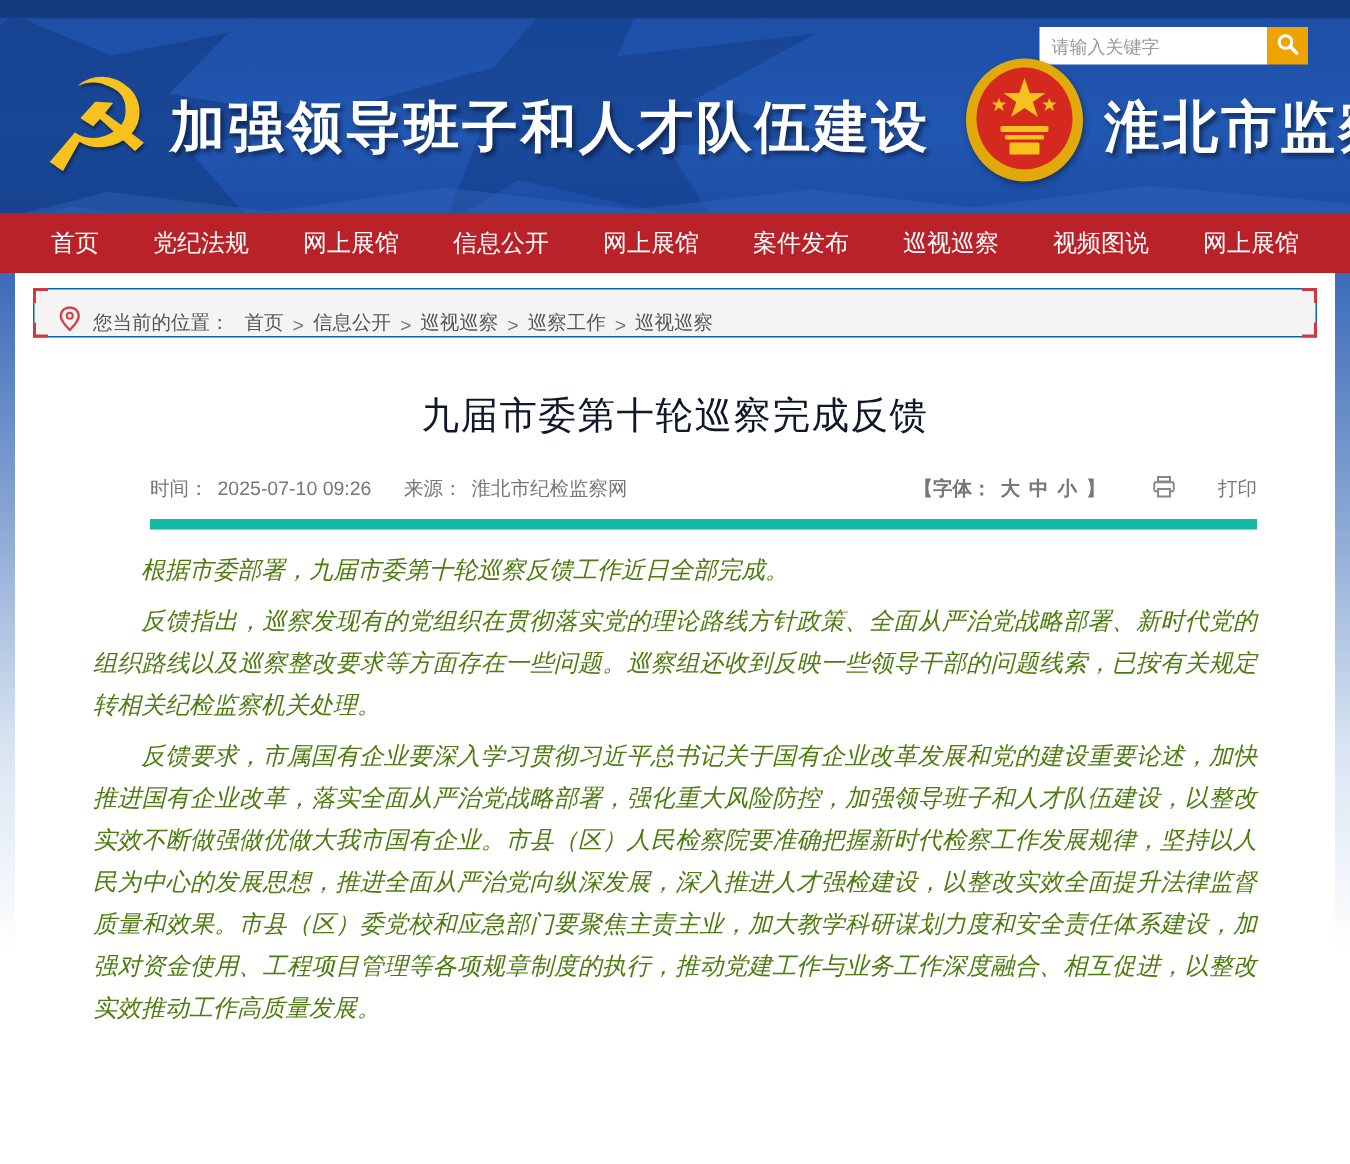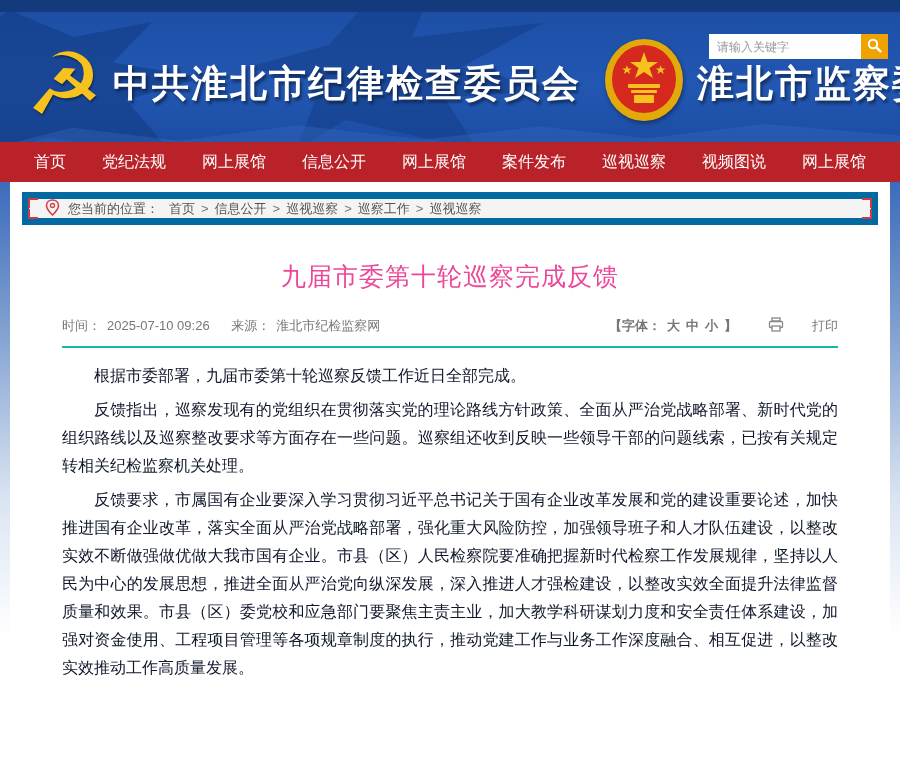--- a/index.html
+++ b/index.html
@@ -13,65 +13,65 @@
   .site-header { position:relative; width:900px; height:142px;
     background:linear-gradient(180deg,#143a7e 0%,#143a7e 8%,#1d4fa6 9%,#2257b2 60%,#1c4da4 100%);
     overflow:hidden; }
   .wm { position:absolute; pointer-events:none; }
   .wm1 { left:-30px; top:10px; width:260px; height:150px; background:#123a80; opacity:.55;
     clip-path:polygon(15% 0,40% 18%,70% 8%,55% 35%,90% 45%,60% 60%,80% 100%,30% 85%,0 100%,10% 50%,0 20%); }
   .wm2 { left:230px; top:0; width:330px; height:150px; background:#123a80; opacity:.45;
     clip-path:polygon(40% 5%,60% 0,55% 25%,95% 15%,70% 45%,100% 60%,65% 65%,75% 100%,35% 80%,20% 100%,28% 55%,5% 45%,30% 30%); }
   .wm3 { left:0; bottom:-4px; width:900px; height:26px; background:#3a6cc0; opacity:.35;
     clip-path:polygon(0 100%,8% 30%,20% 80%,33% 20%,47% 75%,60% 25%,72% 70%,85% 15%,100% 60%,100% 100%); }
-  .search-box { position:absolute; top:18px; right:12px; display:flex; height:25px;margin-top:16px; }
+  .search-box { position:absolute; top:18px; right:28px; display:flex; height:25px; }
   .search-input { width:152px; height:25px; border:none; padding:0 8px; font-size:12px; color:#333;
     font-family:"Liberation Sans","DejaVu Sans",sans-serif; outline:none; }
   .search-input::placeholder { color:#999; }
   .search-btn { width:27px; height:25px; background:#f0a300; border:none; cursor:pointer;
     display:flex; align-items:center; justify-content:center; }
   .branding { position:absolute; left:26px; top:38px; display:flex; align-items:center; }
   .party-emblem { font-size:86px; line-height:86px; color:#f7c21d; margin-right:10px;
     text-shadow:1px 2px 2px rgba(0,0,0,.4); font-family:"DejaVu Sans",sans-serif; }
   .brand-text { font-size:37px; font-weight:bold; color:#ffffff; letter-spacing:2px; white-space:nowrap;
     text-shadow:2px 3px 3px rgba(0,0,0,.45); }
   .national-emblem { margin:0 12px 0 22px; filter:drop-shadow(1px 2px 2px rgba(0,0,0,.4)); }
   
   .main-nav { width:900px; height:40px; background:#b92228; display:flex; align-items:center;
     justify-content:space-around; padding:0 16px; }
   .main-nav a { color:#ffffff; font-size:16px; text-decoration:none; white-space:nowrap; cursor:pointer; }
   
   .container { width:880px; margin:0 10px; background:#ffffff; height:594px; position:relative; overflow:hidden; }
   
   .breadcrumb { position:relative; margin:10px 12px 0 12px; height:33px; background:#f4f4f4;
-    border:7px solid #0369a1; display:flex; align-items:center; padding:0 16px;
+    border:1px solid #0369a1; display:flex; align-items:flex-end; padding:0 16px;
     font-size:13px; color:#555; }
   .corner { position:absolute; width:10px; height:10px; border:0 solid #cf3a42; }
   .c-tl { left:-1px; top:-1px; border-left-width:2px; border-top-width:2px; }
   .c-tr { right:-1px; top:-1px; border-right-width:2px; border-top-width:2px; }
   .c-bl { left:-1px; bottom:-1px; border-left-width:2px; border-bottom-width:2px; }
   .c-br { right:-1px; bottom:-1px; border-right-width:2px; border-bottom-width:2px; }
   .breadcrumb svg { margin-right:8px; }
   .breadcrumb .bc-label { margin-right:10px; }
   .breadcrumb a { color:#555; text-decoration:none; cursor:pointer; }
   .bc-sep { margin:0 6px; color:#777; }
   
   .article { padding:0 52px; }
-  .article-title { text-align:center; font-size:25px; font-weight:normal; color:#ec4899;
+  .article-title { text-align:center; font-size:25px; font-weight:normal; color:#0f172a;
     letter-spacing:1px; margin:35px 0 24px; }
   .meta-row { display:flex; justify-content:space-between; align-items:center; font-size:13px;
-    color:#777; padding-bottom:11px; border-bottom:2px solid #14b8a6; }
+    color:#777; padding-bottom:11px; border-bottom:7px solid #14b8a6;margin-left:38px; }
   .meta-left span { margin-right:6px; }
   .meta-right { display:flex; align-items:center; }
   .font-ctl span { margin:0 3px; cursor:pointer;font-weight:bold; }
   .print-btn { display:flex; align-items:center; margin-left:28px; cursor:pointer; color:#777;gap:23px; }
   .print-btn svg { margin-right:5px; }
   .article-body { padding-top:8px; }
-  .article-body p { font-size:16px; line-height:28px; color:#0f172a; text-align:justify;
-    text-indent:2em; margin:6px 0; }
+  .article-body p { font-size:16px; line-height:28px; color:#4d7c0f; text-align:justify;
+    text-indent:2em; margin:6px 0;font-style:italic; }
 </style>
 </head>
 <body>
 
 <div class="site-header">
   <div class="wm wm1"></div>
   <div class="wm wm2"></div>
   <div class="wm wm3"></div>
 
   <div class="search-box">
@@ -81,21 +81,21 @@
         <svg width="15" height="15" viewBox="0 0 15 15">
           <circle cx="6" cy="6" r="4.2" fill="none" stroke="#ffffff" stroke-width="2"></circle>
           <line x1="9.4" y1="9.4" x2="13.4" y2="13.4" stroke="#ffffff" stroke-width="2.4" stroke-linecap="round"></line>
         </svg>
       </span>
     </button>
   </div>
 
   <div class="branding">
     <span class="party-emblem">☭</span>
-    <span class="brand-text">中共淮北市纪律检查委员会</span>
+    <span class="brand-text">加强领导班子和人才队伍建设</span>
     <span class="national-emblem">
       <svg width="82" height="88" viewBox="0 0 82 88">
         <ellipse cx="41" cy="42" rx="39" ry="41" fill="#e2a90a"></ellipse>
         <ellipse cx="41" cy="41" rx="32" ry="34" fill="#d5281e"></ellipse>
         <polygon points="41,14 44.5,24 55,24 46.5,30 50,40 41,34 32,40 35.5,30 27,24 37.5,24" fill="#f7c21d"></polygon>
         <polygon points="24,26 25.5,30 30,30 26.5,32.7 28,37 24,34.3 20,37 21.5,32.7 18,30 22.5,30" fill="#f7c21d" transform="scale(0.8) translate(6,8)"></polygon>
         <polygon points="58,26 59.5,30 64,30 60.5,32.7 62,37 58,34.3 54,37 55.5,32.7 52,30 56.5,30" fill="#f7c21d" transform="scale(0.8) translate(14,8)"></polygon>
         <rect x="25" y="46" width="32" height="4" rx="1" fill="#f7c21d"></rect>
         <rect x="28" y="52" width="26" height="3" rx="1" fill="#f7c21d"></rect>
         <rect x="31" y="57" width="20" height="8" rx="1" fill="#f7c21d"></rect>

